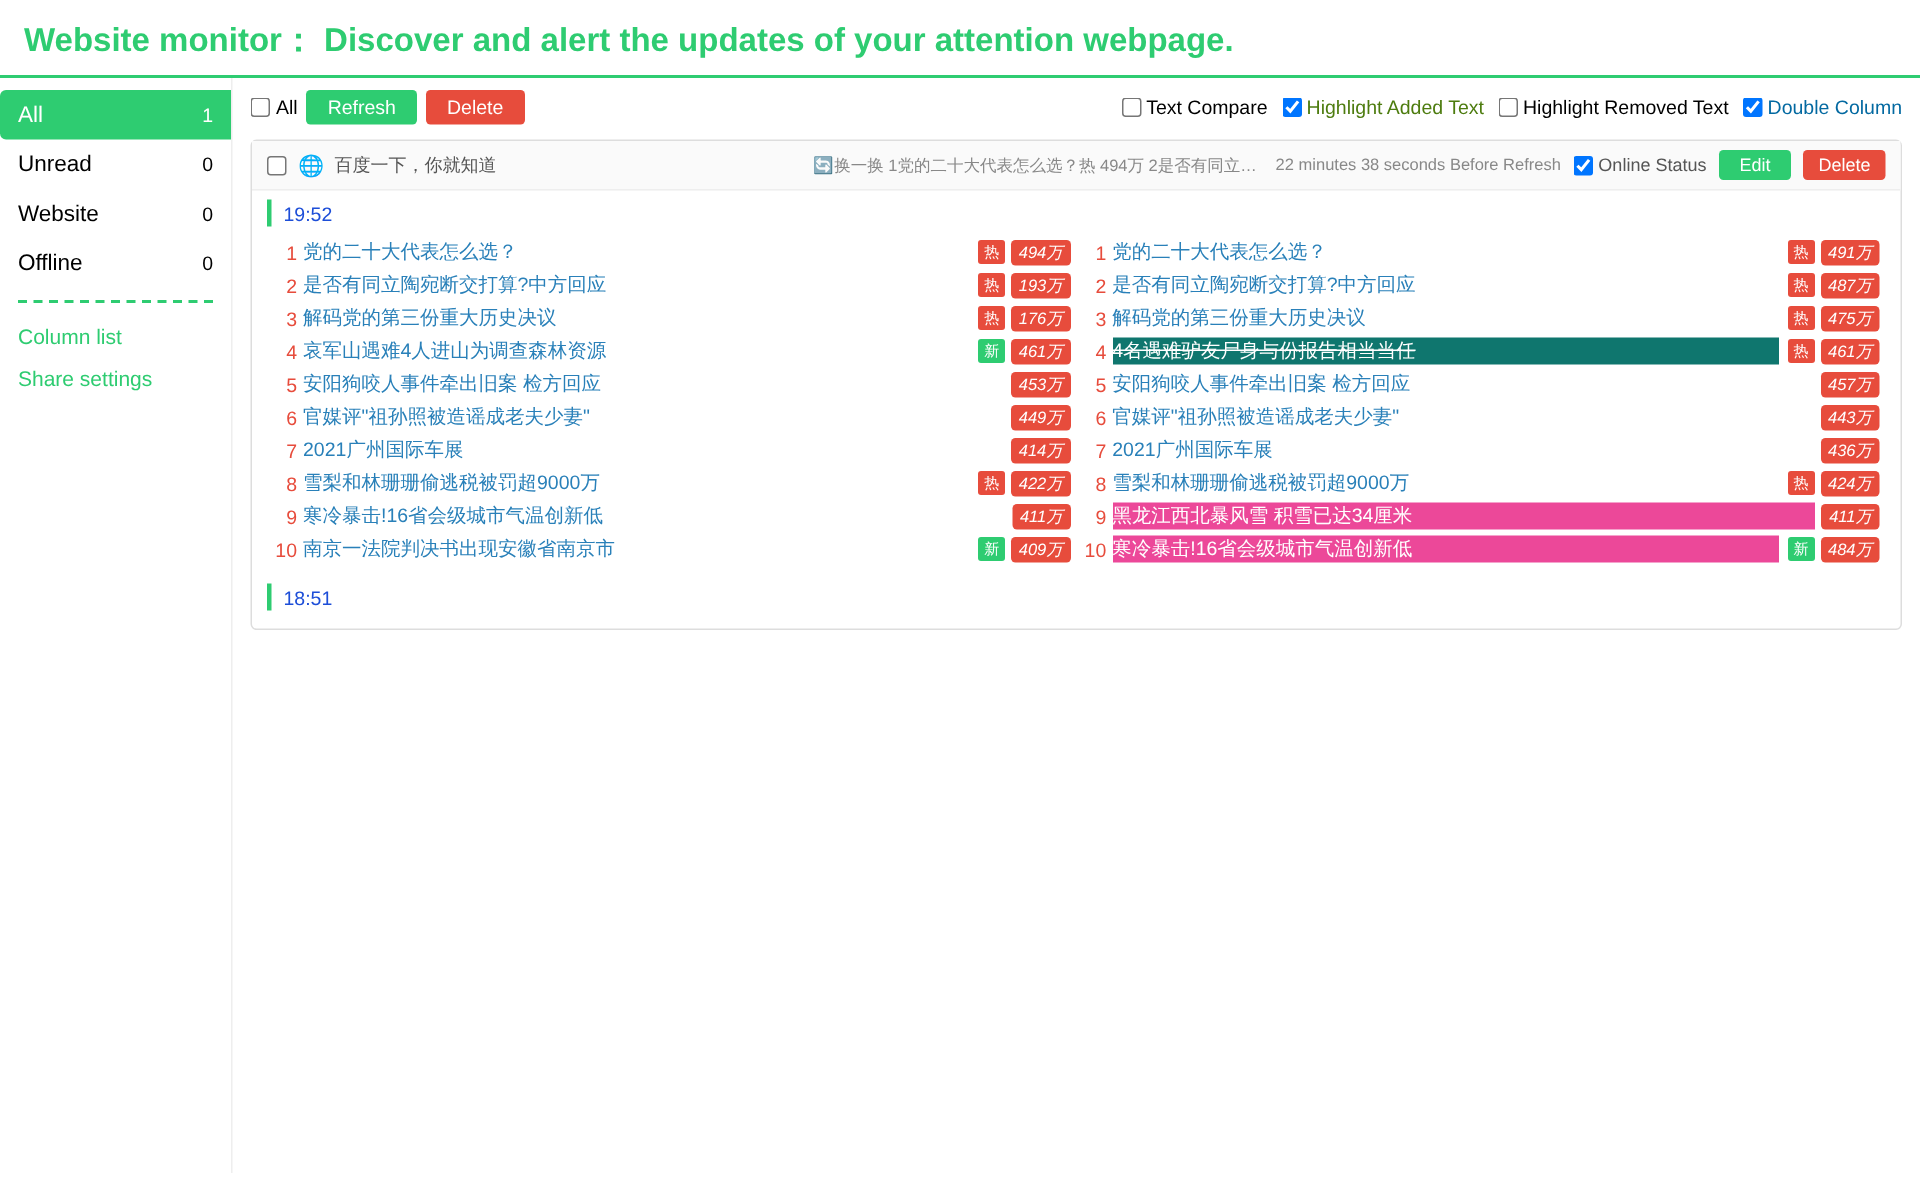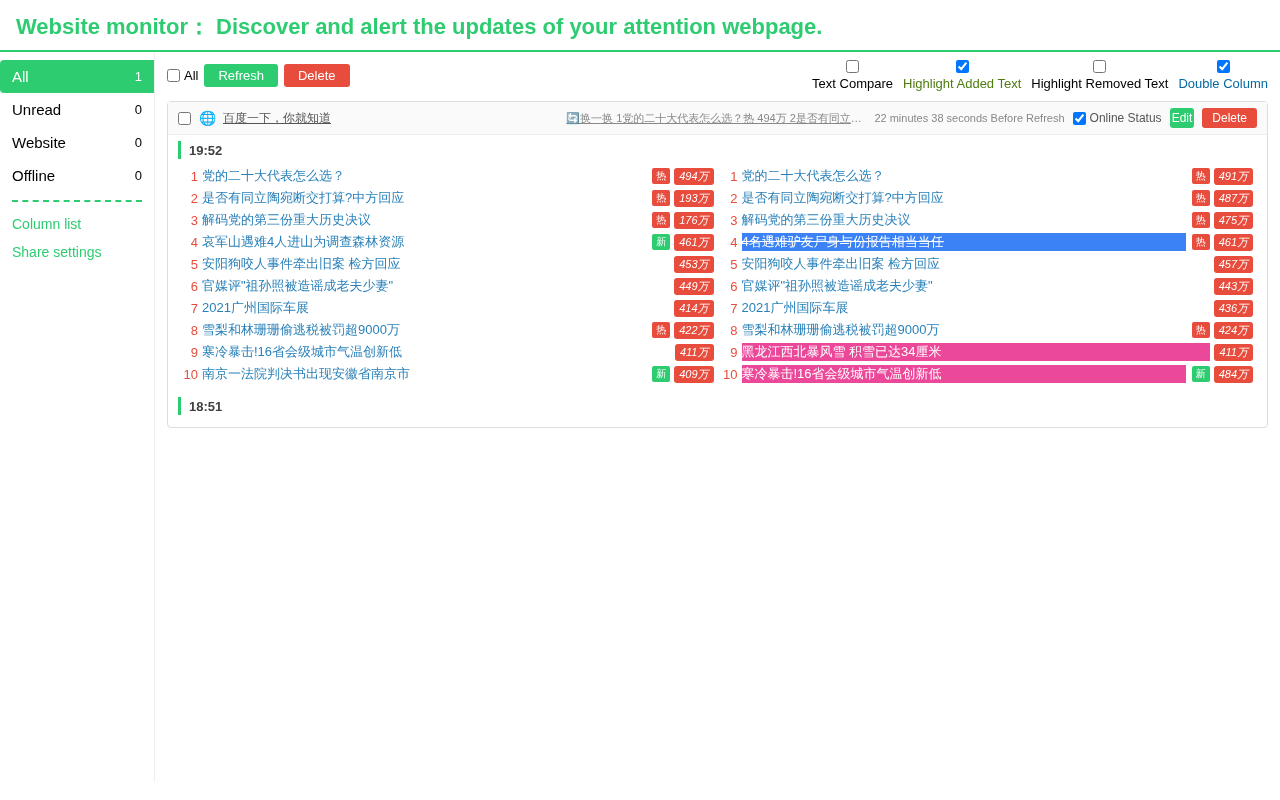--- a/index.html
+++ b/index.html
@@ -85,44 +85,44 @@
       cursor: pointer;
       font-size: 13px;
     }
     .toolbar-spacer { flex: 1; }
     .toolbar-options {
       display: flex;
       align-items: center;
       gap: 10px;
       font-size: 12px;
     }
-    .toolbar-options label { display: flex; align-items: center; gap: 3px; flex-direction: column; }
+    .toolbar-options label { display: flex; align-items: center; gap: 3px; }
 
     .monitor-item {
       border: 1px solid #ddd;
       border-radius: 4px;
       margin-bottom: 10px;
     }
     .monitor-header {
       display: flex;
       align-items: center;
       padding: 6px 10px;
       gap: 8px;
       border-bottom: 1px solid #eee;
       background: #fafafa;
     }
     .monitor-favicon { width: 16px; height: 16px; display: inline-block; }
-    .monitor-title { color: #555; font-size: 12px; flex: 1; text-decoration: underline; }
+    .monitor-title { color: #555; font-size: 12px; flex: 1; }
     .monitor-meta { color: #888; font-size: 11px; }
     .monitor-online { display: flex; align-items: center; gap: 4px; font-size: 12px; color: #555; }
     .btn-edit {
       background: #2ecc71;
       color: #fff;
       border: none;
-      padding: 3px 2px;
+      padding: 3px 14px;
       border-radius: 3px;
       cursor: pointer;
       font-size: 12px;
     }
     .btn-delete-sm {
       background: #e74c3c;
       color: #fff;
       border: none;
       padding: 3px 10px;
       border-radius: 3px;
@@ -136,21 +136,21 @@
       align-items: center;
       gap: 8px;
       margin-bottom: 6px;
     }
     .time-bar {
       width: 3px;
       height: 18px;
       background: #2ecc71;
       display: inline-block;
     }
-    .time-label { font-size: 13px; color: #404040; font-weight: bold; }
+    .time-label { font-size: 13px; color: #1d4ed8; font-weight: normal; }
 
     .dual-column {
       display: flex;
       gap: 0;
     }
     .column-left, .column-right {
       flex: 1;
       padding: 0 4px;
     }
 
@@ -166,21 +166,21 @@
       min-width: 16px;
       text-align: right;
     }
     .news-link {
       color: #2980b9;
       text-decoration: none;
       font-size: 13px;
       flex: 1;
     }
     .news-link.added { background: #ec4899; color: #fff; }
-    .news-link.removed { background: #3b82f6; color: #fff; text-decoration: line-through; }
+    .news-link.removed { background: #0f766e; color: #fff; text-decoration: line-through; }
     .hot-badge {
       background: #e74c3c;
       color: #fff;
       font-size: 10px;
       padding: 1px 4px;
       border-radius: 2px;
       margin-left: 2px;
     }
     .new-badge {
       background: #2ecc71;

